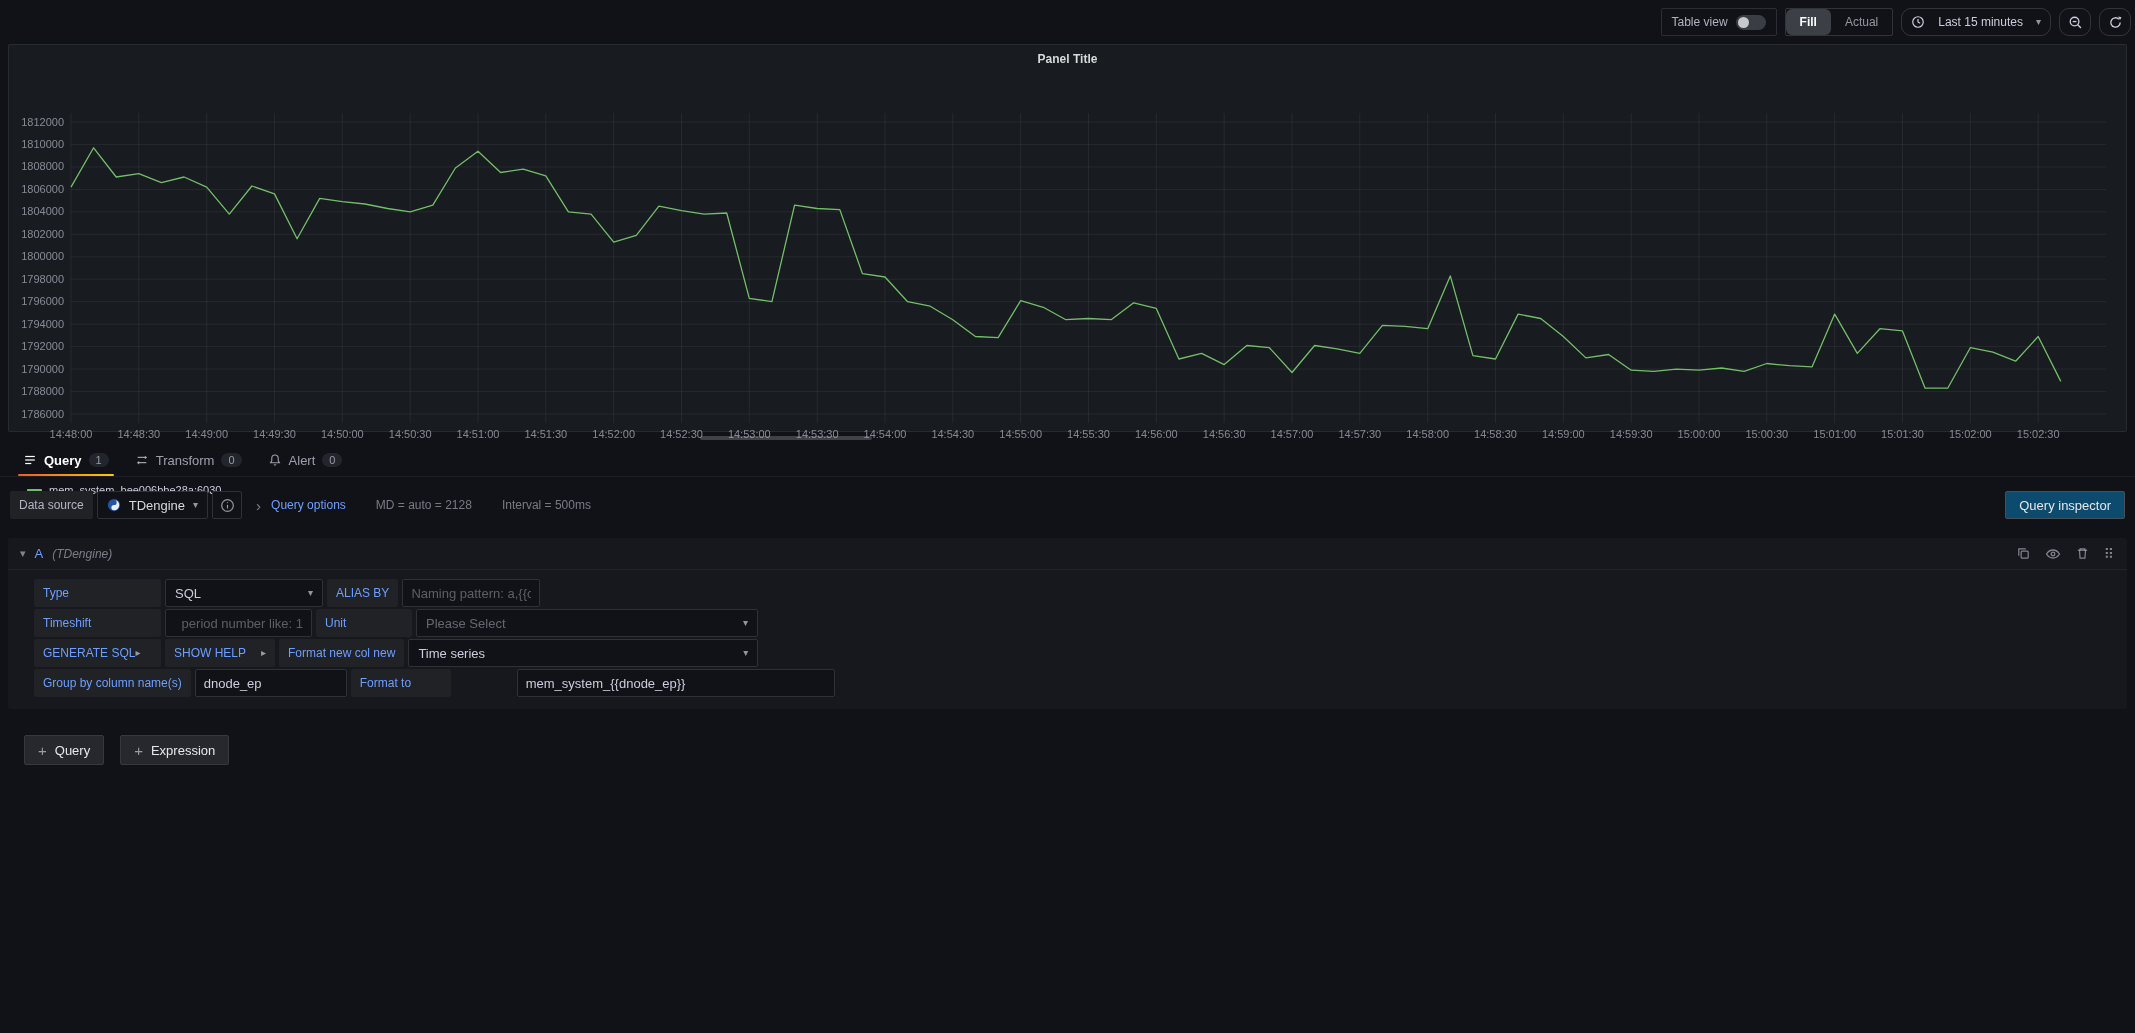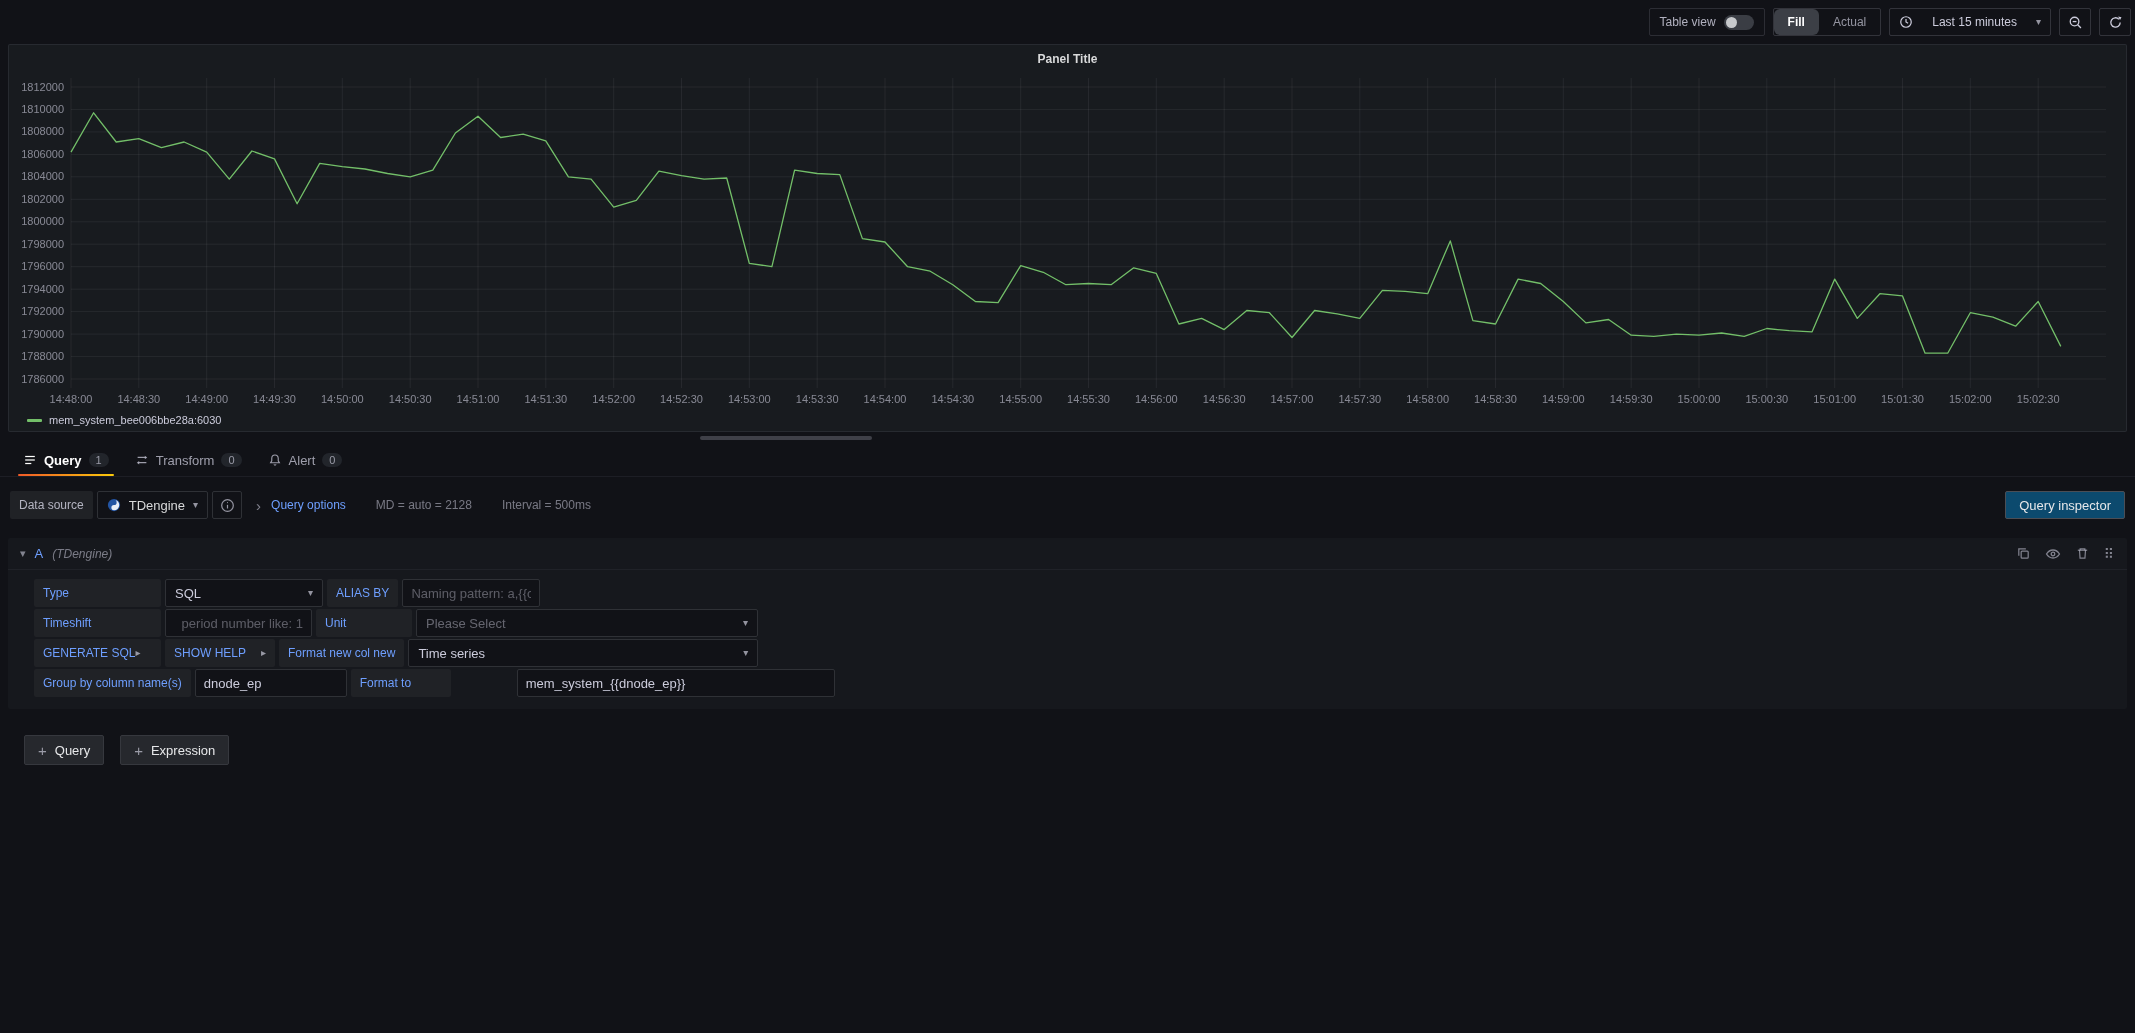--- a/index.html
+++ b/index.html
@@ -13,29 +13,29 @@
   .tv-group { display:flex; align-items:center; gap:8px; border:1px solid rgba(204,204,220,0.15);
     border-radius:2px; height:28px; padding:0 10px; }
   .tv-label { font-size:12px; color:rgba(204,204,220,0.85); }
   .switch { width:30px; height:15px; border-radius:8px; background:#3a3d44; position:relative; cursor:pointer; display:inline-block; }
   .switch .knob { position:absolute; left:2px; top:2px; width:11px; height:11px; border-radius:50%; background:#c7c9cc; }
   .seg-group { display:flex; border:1px solid rgba(204,204,220,0.18); border-radius:2px; overflow:hidden; height:28px; }
   .seg { background:transparent; border:none; color:rgba(204,204,220,0.7); font-size:12px;
     padding:0 14px; height:100%; cursor:pointer; font-family:inherit; }
   .seg.active { background:#3c3f46; color:#ffffff; font-weight:600;border-radius:6px; }
   .tb-btn { height:28px; border:1px solid rgba(204,204,220,0.18); background:transparent;
-    border-radius:2px; color:#ccccdc; display:inline-flex; align-items:center; gap:19px;
+    border-radius:10px; color:#ccccdc; display:inline-flex; align-items:center; gap:13px;
     padding:0 9px; font-size:12px; cursor:pointer; font-family:inherit;text-align:center; }
   .icon-btn { width:32px; justify-content:center; padding:0; }
   .caret { font-size:10px; color:rgba(204,204,220,0.7); line-height:1; }
   .svgicon { display:block; }
 
   
   .panel { margin:0 8px; height:388px; background:#181b1f; border:1px solid rgba(204,204,220,0.09);
-    border-radius:2px; display:flex; flex-direction:column; }
+    border-radius:2px; display:flex; flex-direction:column;gap:35px; }
   .panel-title { text-align:center; font-size:12px; font-weight:600; color:#d8d9da;
     padding:7px 0 2px; cursor:pointer; }
   .chart { flex:1; margin:2px 10px 0 4px; position:relative; cursor:crosshair; }
   .legend { display:flex; align-items:center; gap:7px; padding:2px 0 9px 18px; font-size:11px; }
   .legend-mark { width:15px; height:3px; border-radius:1px; background:#73bf69; display:inline-block; }
   .legend-label { color:#ccccdc; cursor:pointer; }
 
   .scroll-thumb { width:172px; height:4px; border-radius:2px; background:rgba(204,204,220,0.25);
     margin:4px 0 0 700px; cursor:grab; }
 

